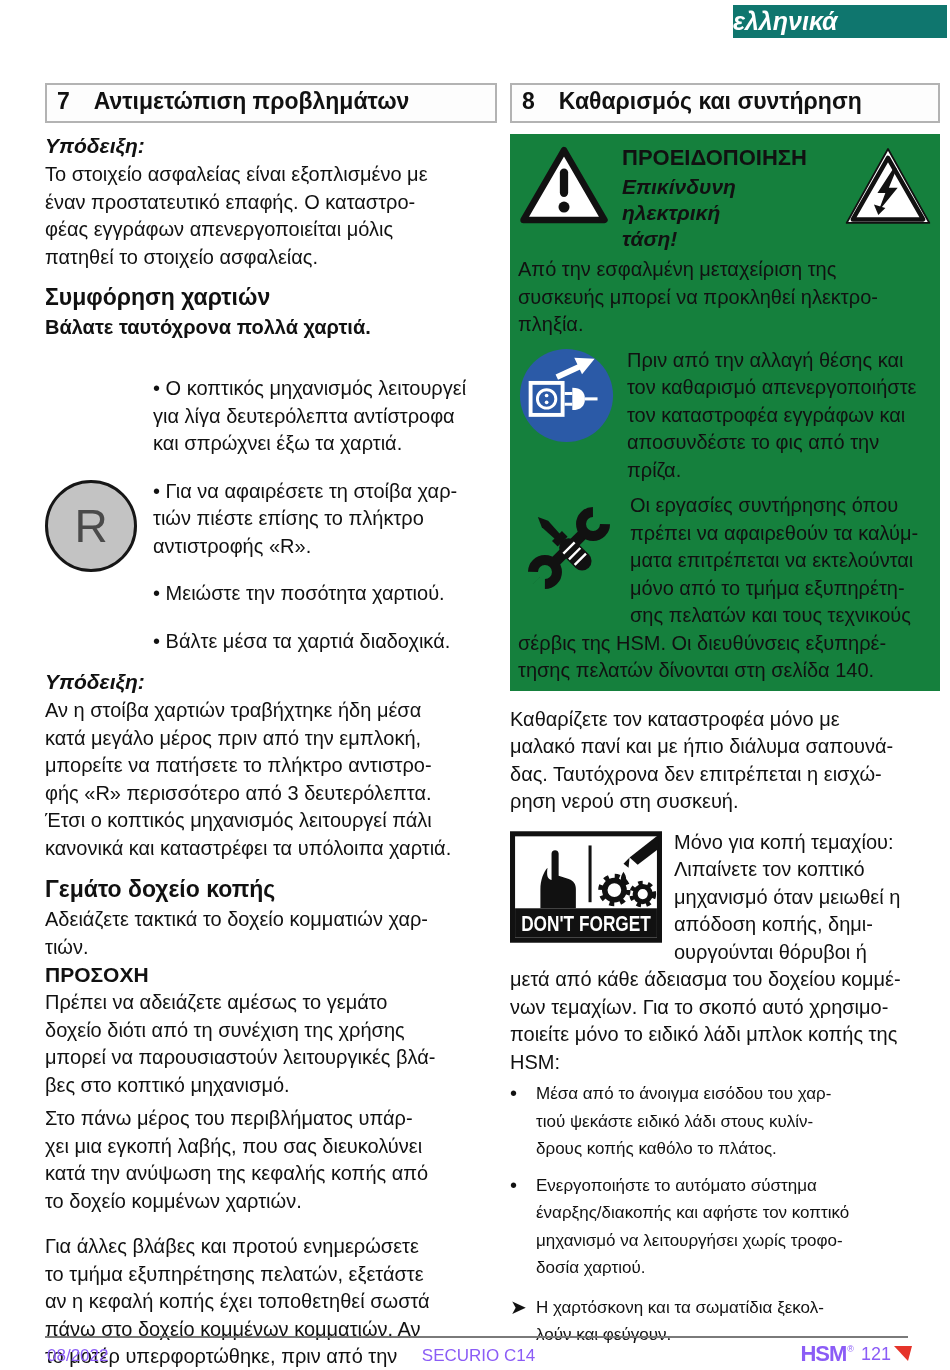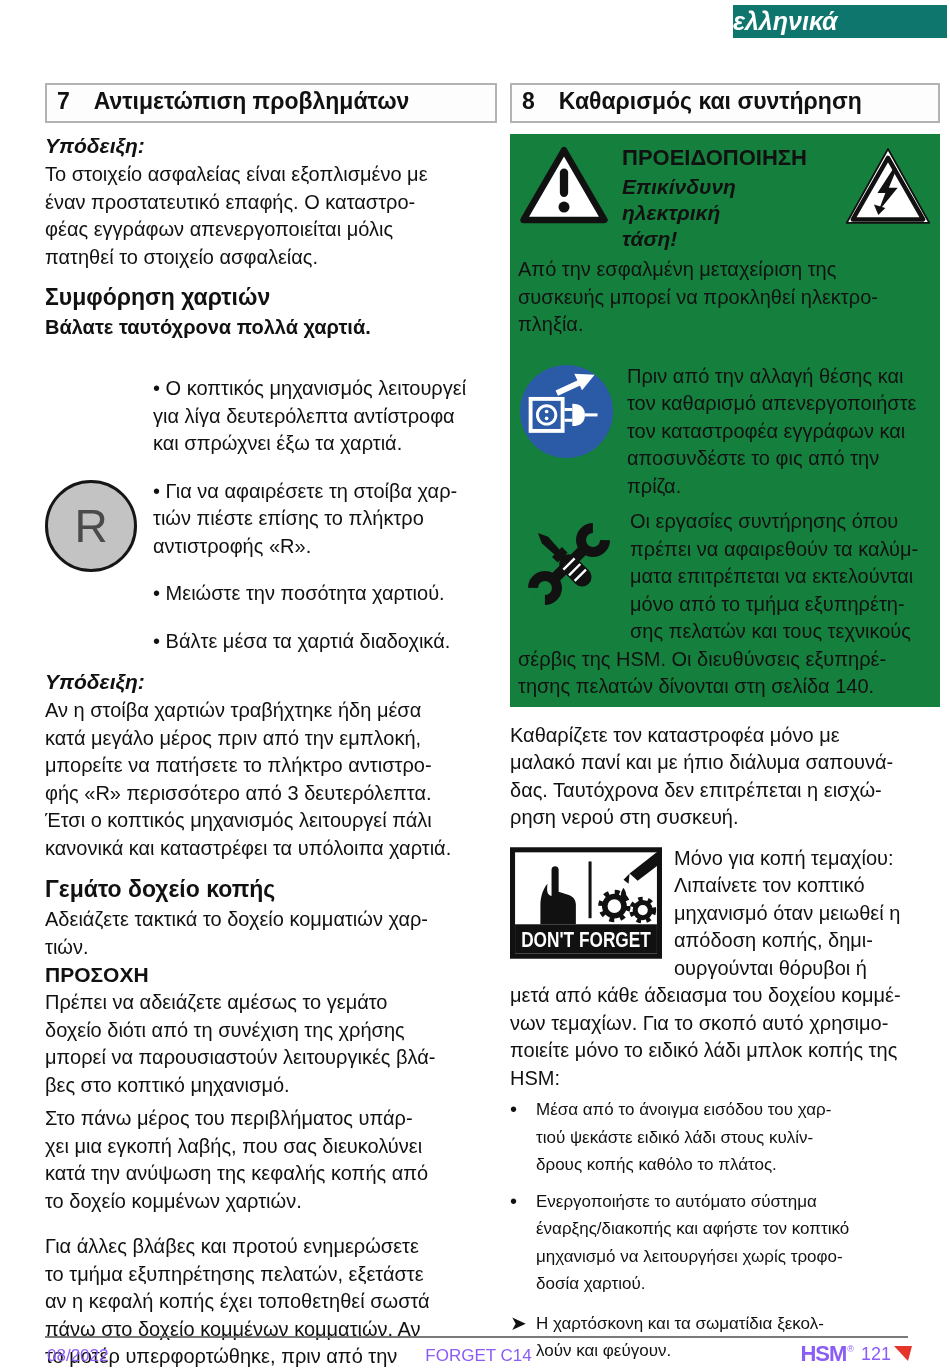--- a/index.html
+++ b/index.html
@@ -38,21 +38,21 @@
   .fig-bullets { flex:1; }
   .fig-bullet { font-size:20px; line-height:27.5px; margin-bottom:7px;margin-top:20px; }
   .fig-bullet .t { white-space:pre-line; }
 
   
   .warnbox { background:#15803d; padding:9px 8px 6px; margin-bottom:15px; }
   .warn-head { display:flex; align-items:flex-start; margin-bottom:4px; }
   .warn-titles { flex:1; padding:0 4px 0 12px; }
   .warn-title { font-size:22px; font-weight:bold; margin:2px 0 3px; }
   .warn-subtitle { font-size:21px; font-weight:bold; font-style:italic; line-height:26px; white-space:pre-line; }
-  .unplug-row { display:flex; gap:12px; margin:24px 0 8px; }
+  .unplug-row { display:flex; gap:12px; margin:8px 0 8px; }
   .unplug-row .t { flex:1; font-size:20px; line-height:27.5px; white-space:pre-line; }
   .service-block { font-size:20px; line-height:27.5px; }
   .service-block .tools-float { float:left; margin:6px 10px 26px 0; }
   .service-block .t { white-space:pre-line; }
 
   .df-block { margin:12px 0 4px; font-size:20px; line-height:27.5px; }
   .df-float { float:left; margin:2px 12px 12px 0; }
   .df-block .t { white-space:pre-line; }
 
   .hang { display:flex; margin-bottom:9px; }
@@ -279,21 +279,21 @@
         <span class="t">Η χαρτόσκονη και τα σωματίδια ξεκολ-
 λούν και φεύγουν.</span>
       </div>
 
     </div>
   </div>
 
   <div class="footer-line"></div>
   <div class="footer">
     <span class="date">08/2022</span>
-    <span class="model">FORGET C14</span>
+    <span class="model">SECURIO C14</span>
     <span class="brand">
       <span class="hsm">HSM</span>
       <span class="reg">®</span>
       <span class="pnum">121</span>
       <svg width="18" height="15" viewBox="0 0 18 15">
         <polygon points="0,0 18,0 14,15" fill="#e5342a"></polygon>
       </svg>
     </span>
   </div>
 

